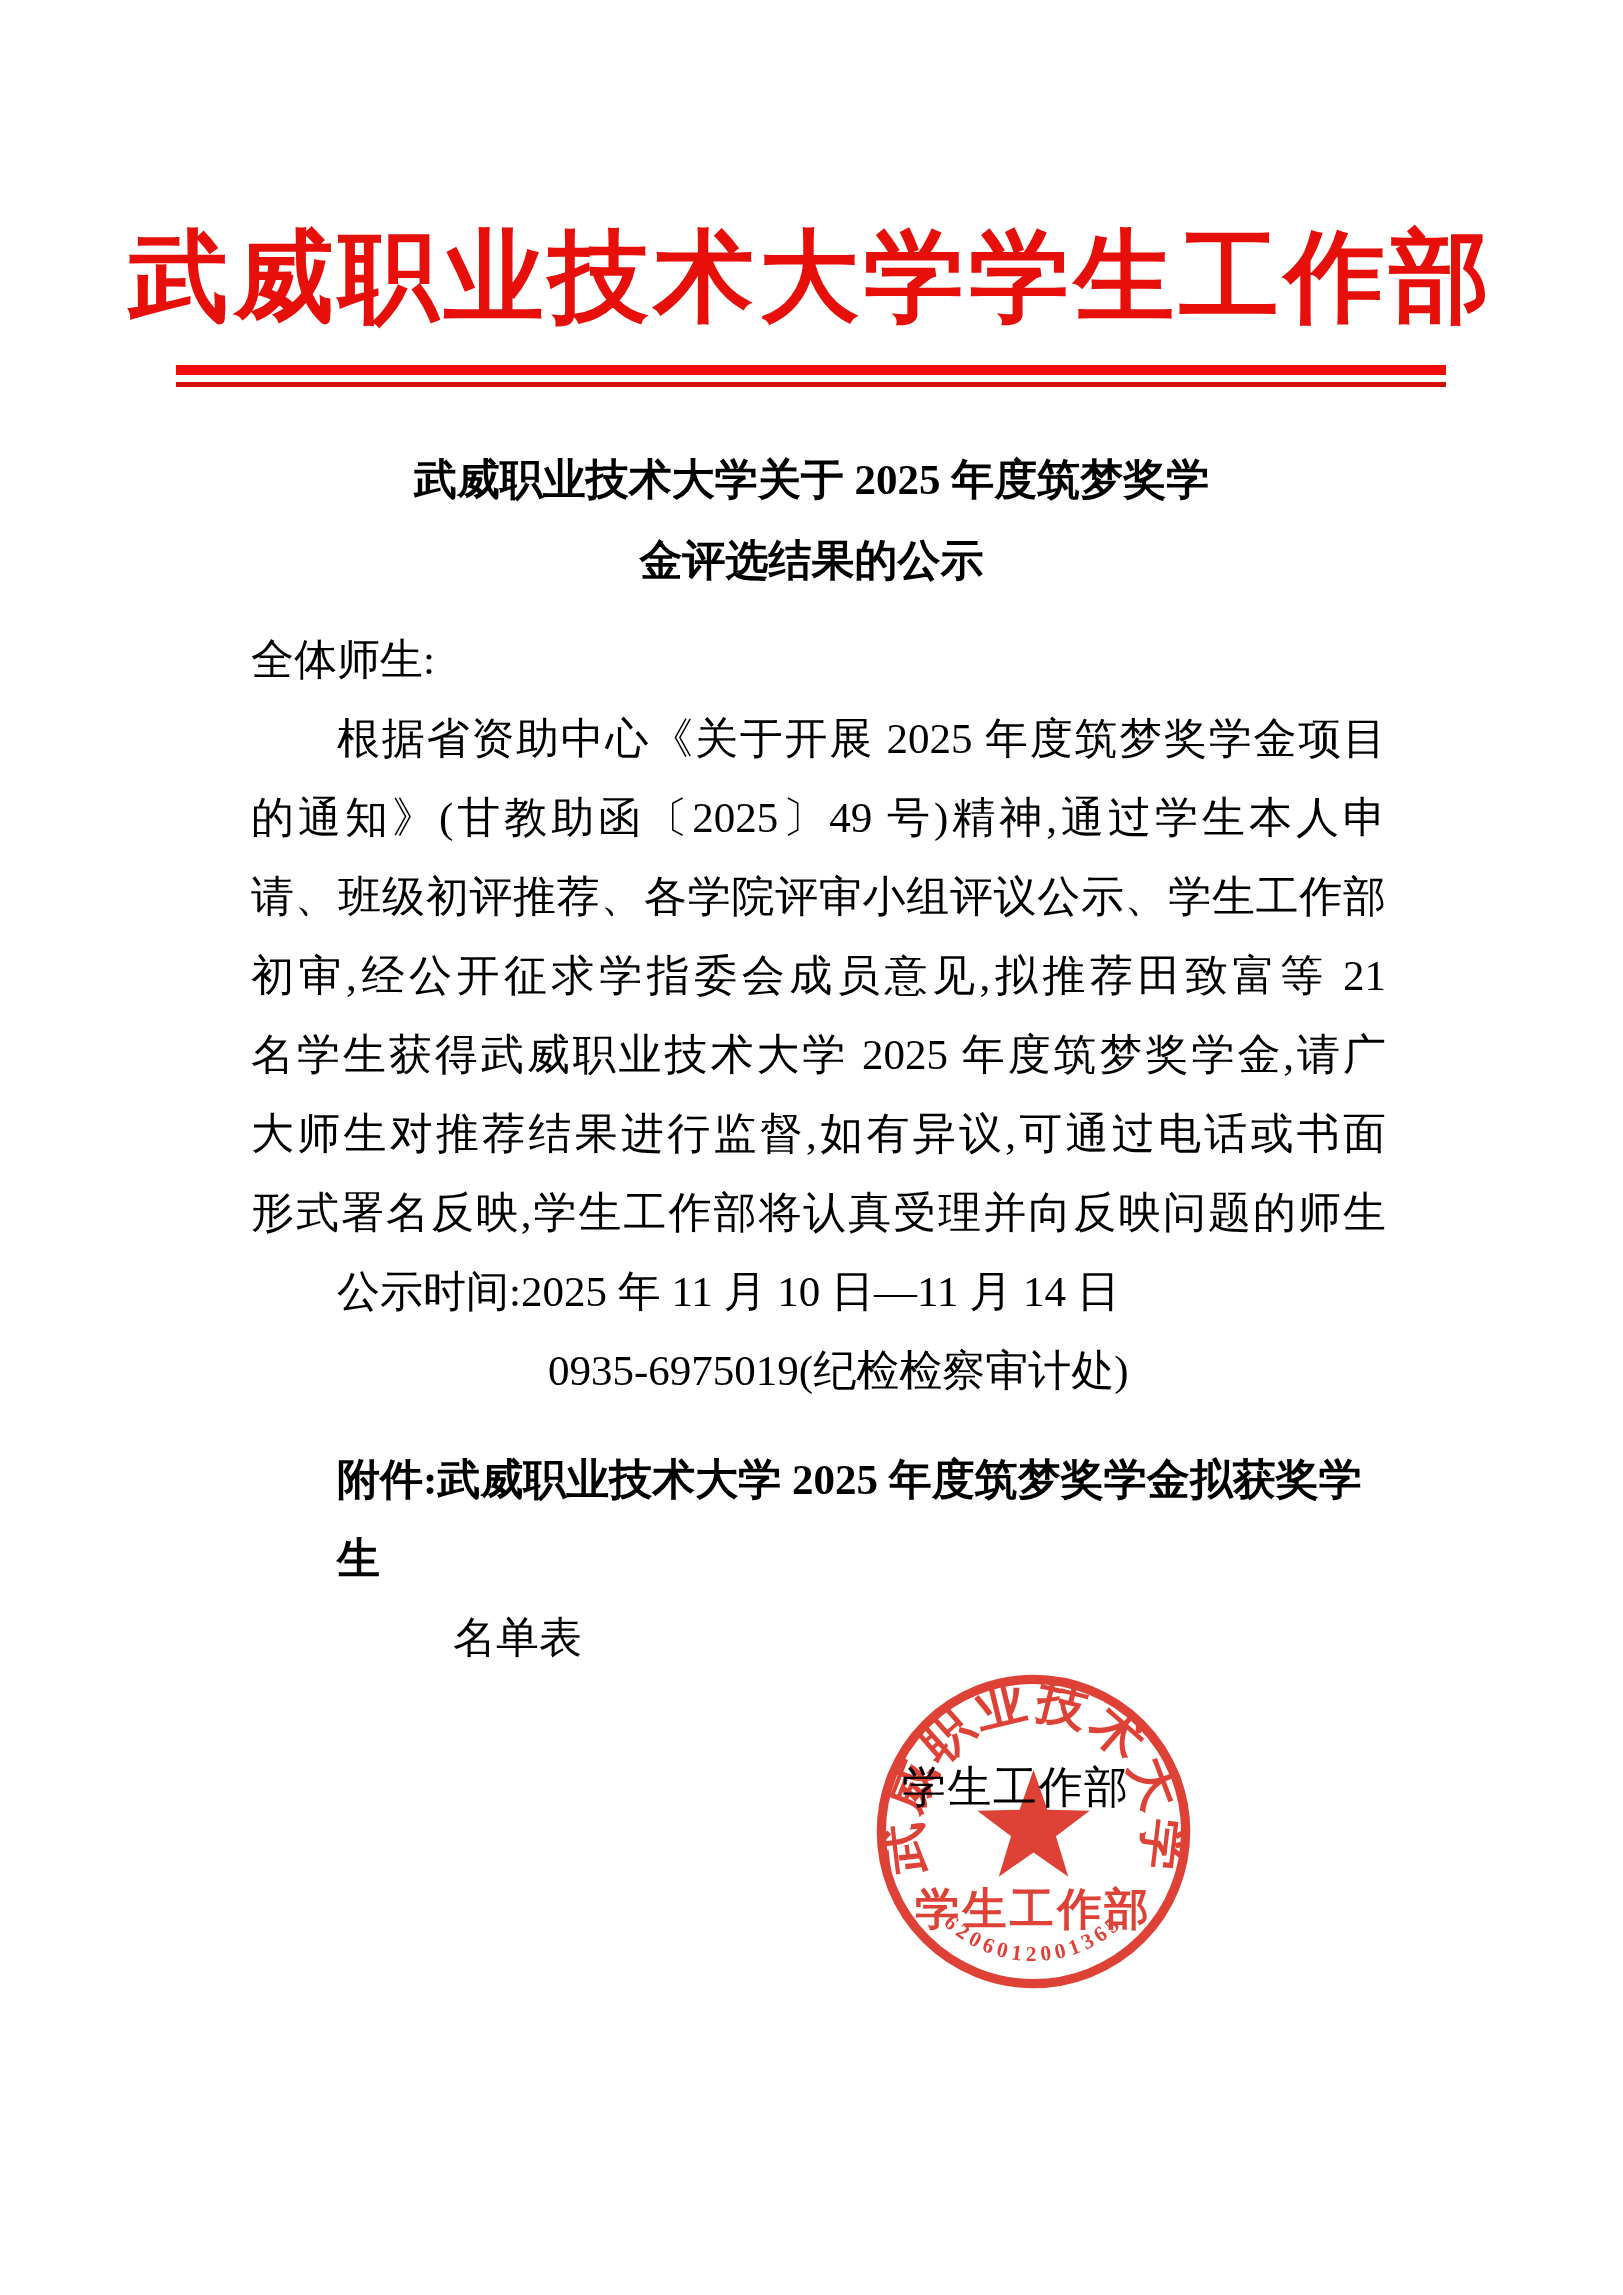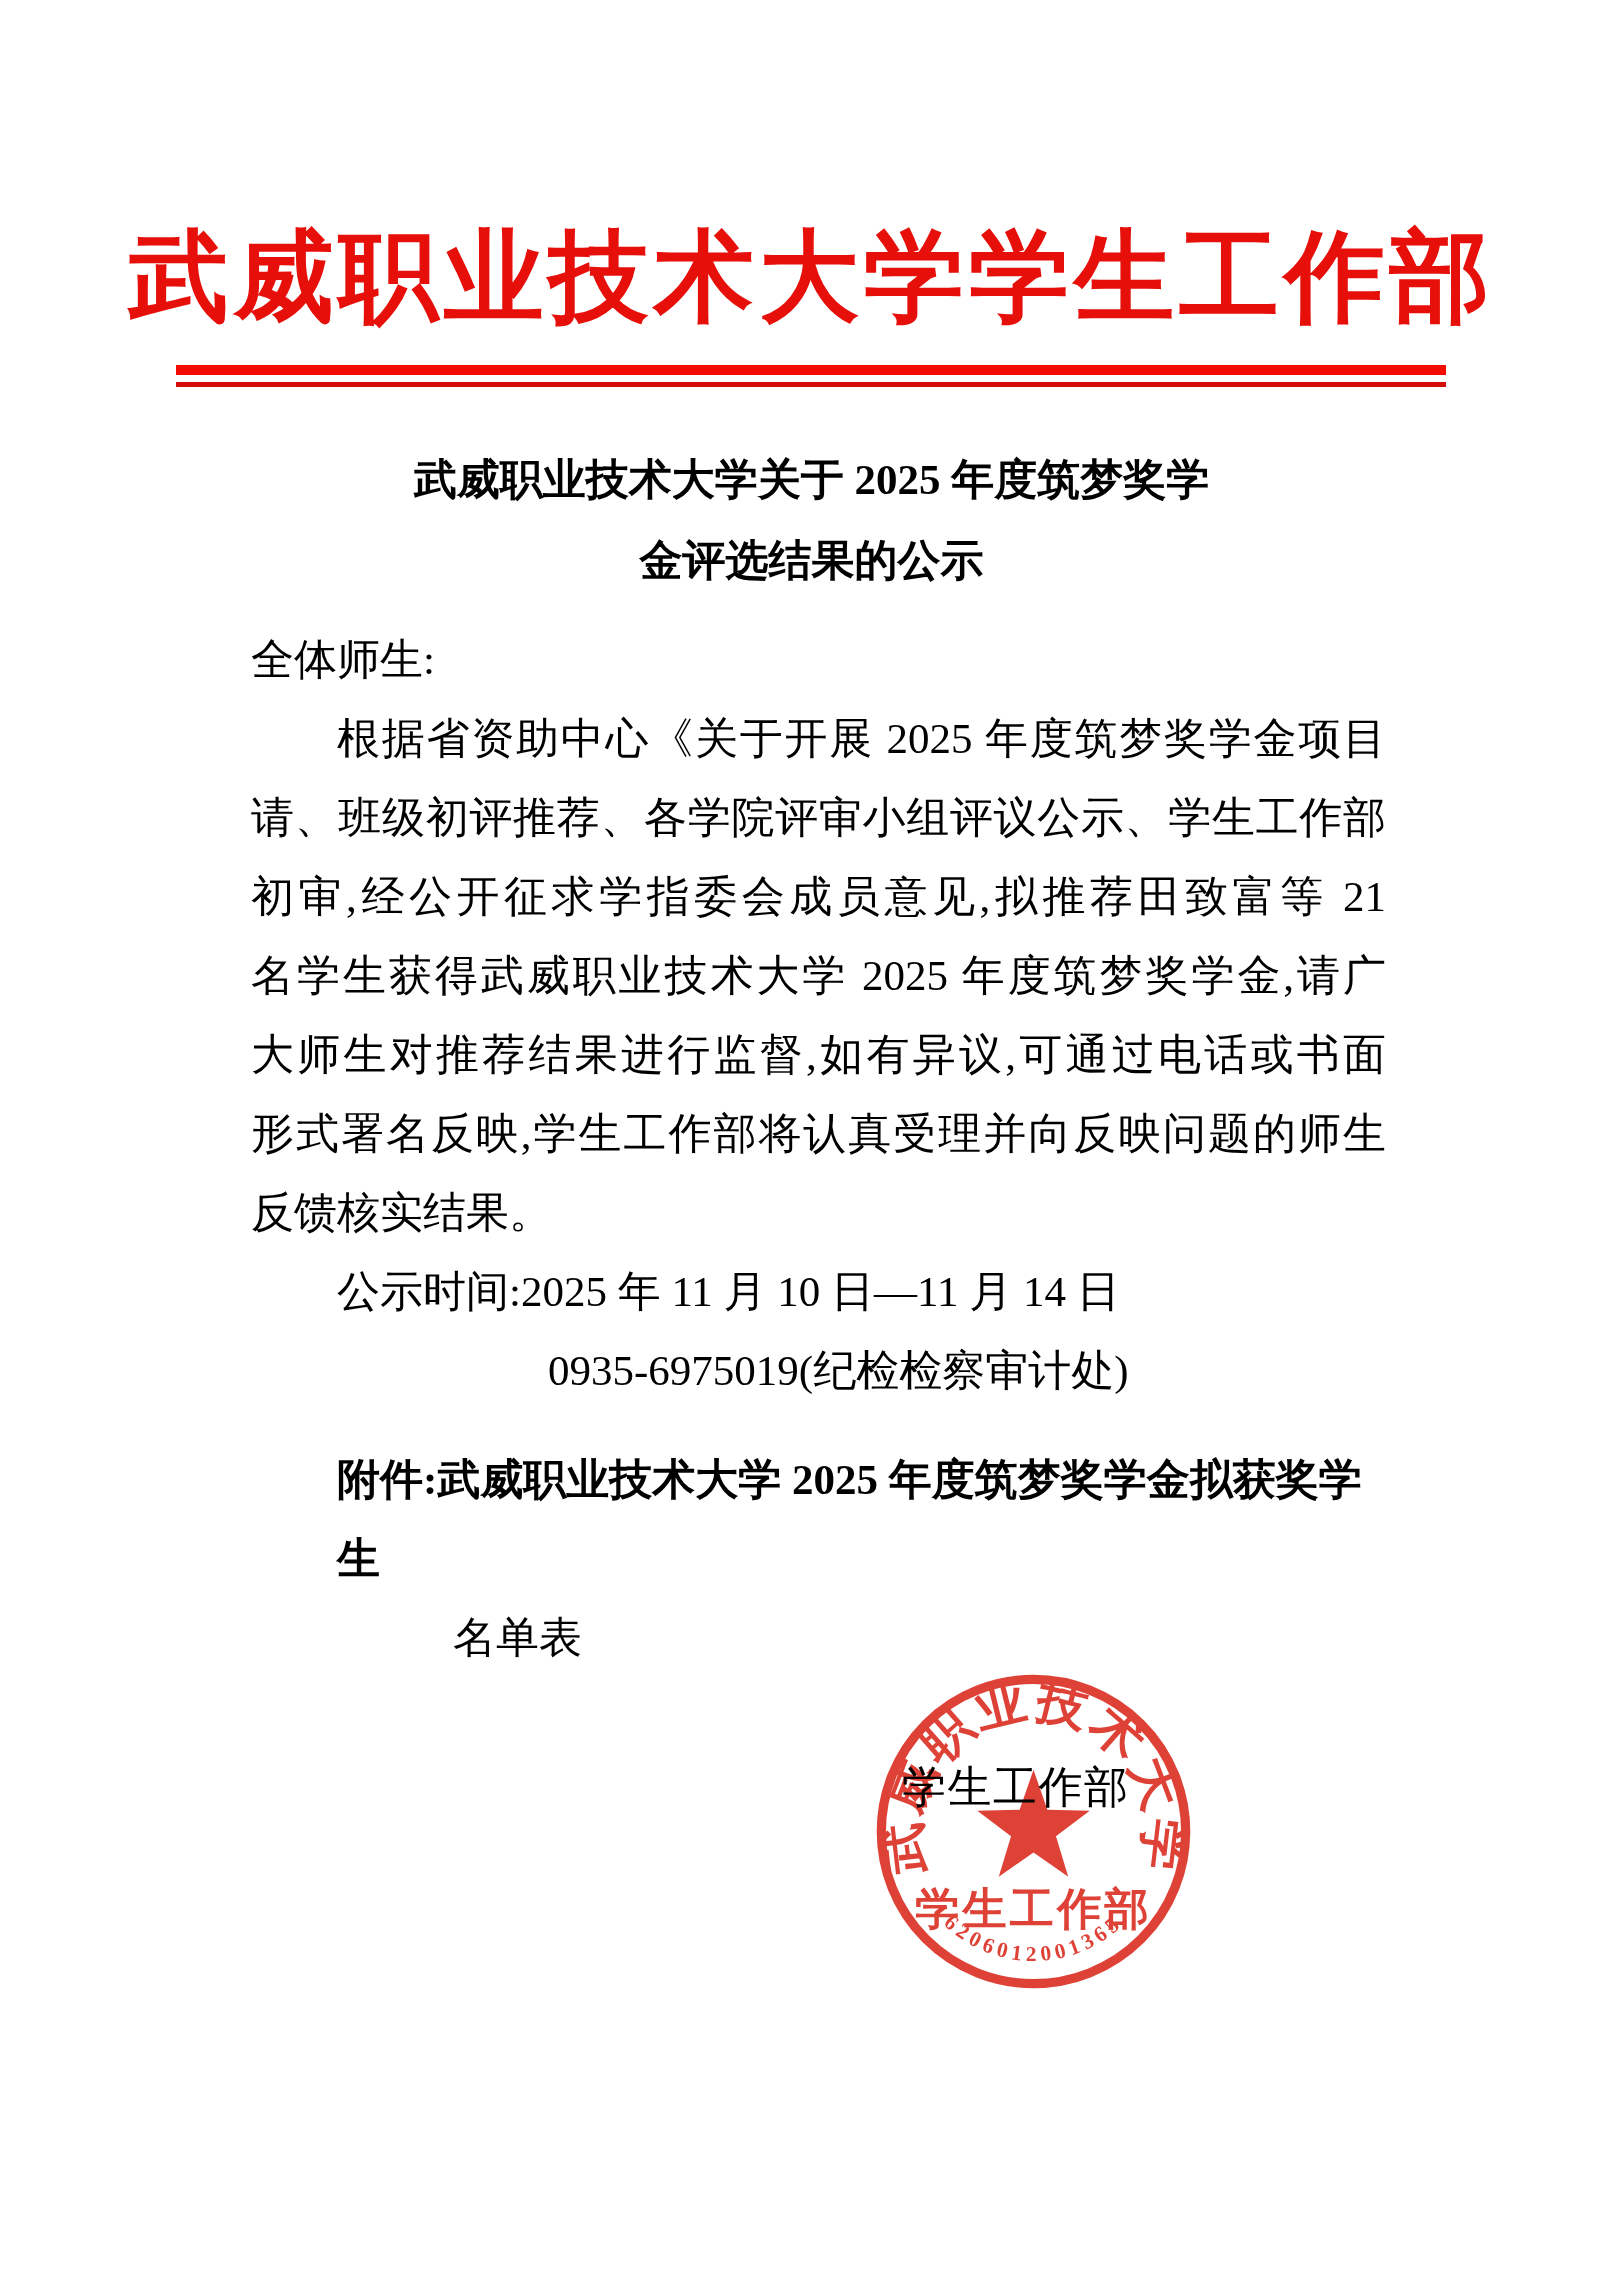--- a/index.html
+++ b/index.html
@@ -94,26 +94,26 @@
 
   <div class="doc-title">
     <div>武威职业技术大学关于 2025 年度筑梦奖学</div>
     <div>金评选结果的公示</div>
   </div>
 
   <div class="content">
     <div class="line">全体师生:</div>
 
     <div class="line jline indent2">根据省资助中心《关于开展 2025 年度筑梦奖学金项目</div>
+    <div class="line jline">的通知》(甘教助函〔2025〕49 号)精神,通过学生本人申</div>
     <div class="line jline">请、班级初评推荐、各学院评审小组评议公示、学生工作部</div>
     <div class="line jline">初审,经公开征求学指委会成员意见,拟推荐田致富等 21</div>
     <div class="line jline">名学生获得武威职业技术大学 2025 年度筑梦奖学金,请广</div>
     <div class="line jline">大师生对推荐结果进行监督,如有异议,可通过电话或书面</div>
     <div class="line jline">形式署名反映,学生工作部将认真受理并向反映问题的师生</div>
-    <div class="line">反馈核实结果。</div>
 
     <div class="line ind-time">公示时间:2025 年 11 月 10 日—11 月 14 日</div>
     <div class="line ind-phone2">0935-6975019(纪检检察审计处)</div>
 
     <div class="line ind-time attach-gap">附件:武威职业技术大学 2025 年度筑梦奖学金拟获奖学生</div>
     <div class="line ind-attach2">名单表</div>
   </div>
 
   <svg class="stamp" viewBox="0 0 640 640" xmlns="http://www.w3.org/2000/svg">
     <defs>

